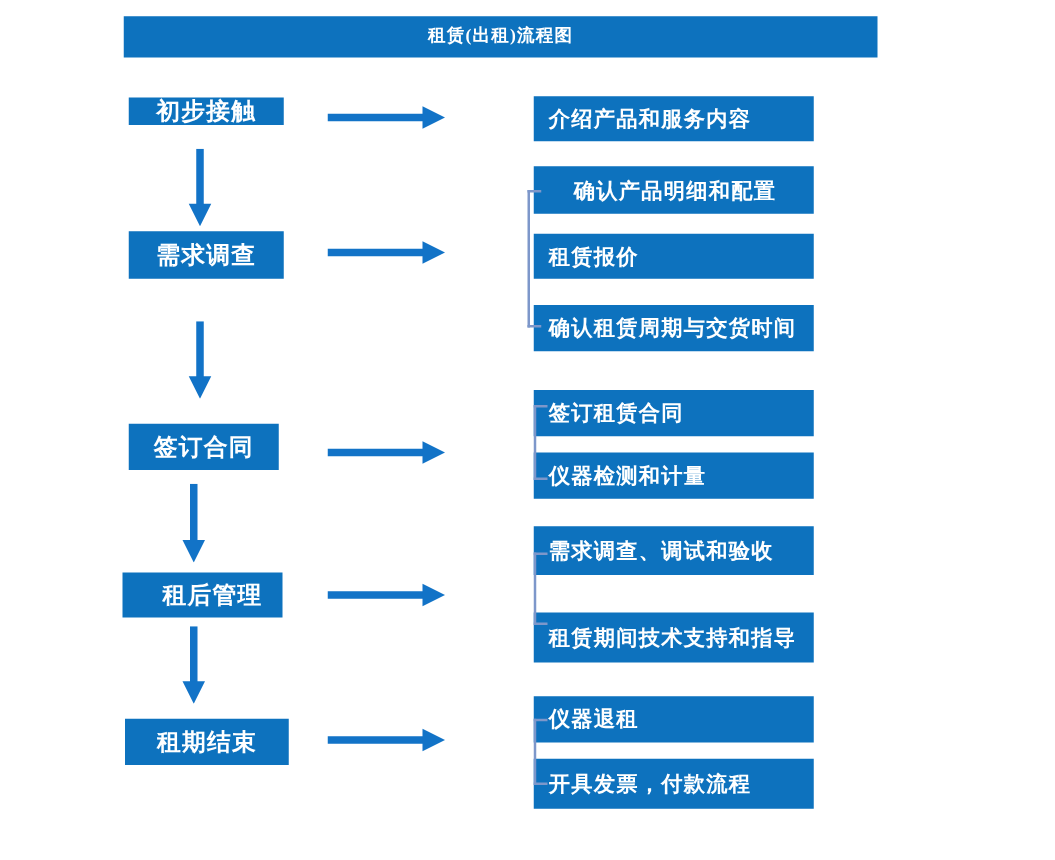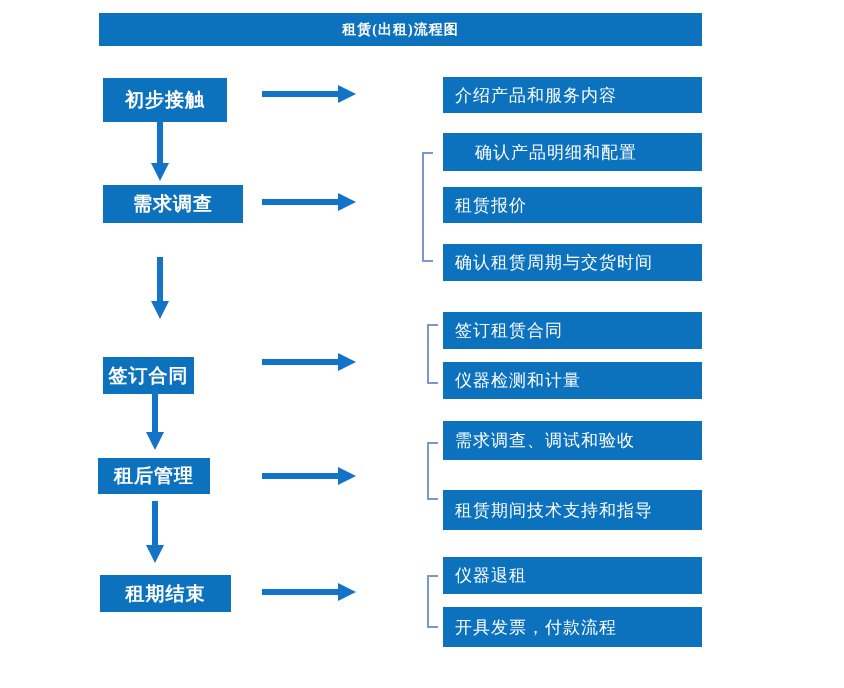--- a/index.html
+++ b/index.html
@@ -33,25 +33,25 @@
     color: #ffffff;
     font-weight: bold;
     font-size: 19px;
     display: flex;
     align-items: center;
     justify-content: center;
     letter-spacing: 1px;
   }
   .out-box {
     position: absolute;
-    left: 443px;
-    width: 259px;
+    left: 427px;
+    width: 224px;
     background: #0d72be;
     color: #ffffff;
-    font-weight: normal;
+    font-weight: bold;
     font-size: 17px;
     display: flex;
     align-items: center;
     padding-left: 12px;
     box-sizing: border-box;
     letter-spacing: 1px;
   }
   .arrow { position: absolute; }
   .arrow rect, .arrow polygon { fill: #1273c7; }
   .bracket {
@@ -63,24 +63,24 @@
     box-sizing: border-box;
   }
 </style>
 </head>
 <body>
 
 <div class="canvas">
 
   <div class="title-bar">租赁(出租)流程图</div>
 
-  <div class="step-box" style="left:103px; top:78px;  width:124px; height:44px;">初步接触</div>
-  <div class="step-box" style="left:103px; top:185px; width:140px; height:38px;">需求调查</div>
-  <div class="step-box" style="left:103px; top:357px; width:91px; height:37px;">签订合同</div>
-  <div class="step-box" style="left:98px;  top:458px; width:112px; height:36px;">租后管理</div>
+  <div class="step-box" style="left:103px; top:78px;  width:124px; height:22px;">初步接触</div>
+  <div class="step-box" style="left:103px; top:185px; width:124px; height:38px;">需求调查</div>
+  <div class="step-box" style="left:103px; top:339px; width:120px; height:37px;">签订合同</div>
+  <div class="step-box" style="left:98px;  top:458px; width:112px; height:36px;padding-left:16px;">租后管理</div>
   <div class="step-box" style="left:100px; top:575px; width:131px; height:37px;">租期结束</div>
 
   <div class="out-box" style="top:77px;  height:36px;">介绍产品和服务内容</div>
 
   <div class="out-box" style="top:133px; height:38px;padding-left:32px;">确认产品明细和配置</div>
   <div class="out-box" style="top:187px; height:36px;">租赁报价</div>
   <div class="out-box" style="top:244px; height:37px;">确认租赁周期与交货时间</div>
 
   <div class="out-box" style="top:312px; height:37px;">签订租赁合同</div>
   <div class="out-box" style="top:362px; height:37px;">仪器检测和计量</div>

